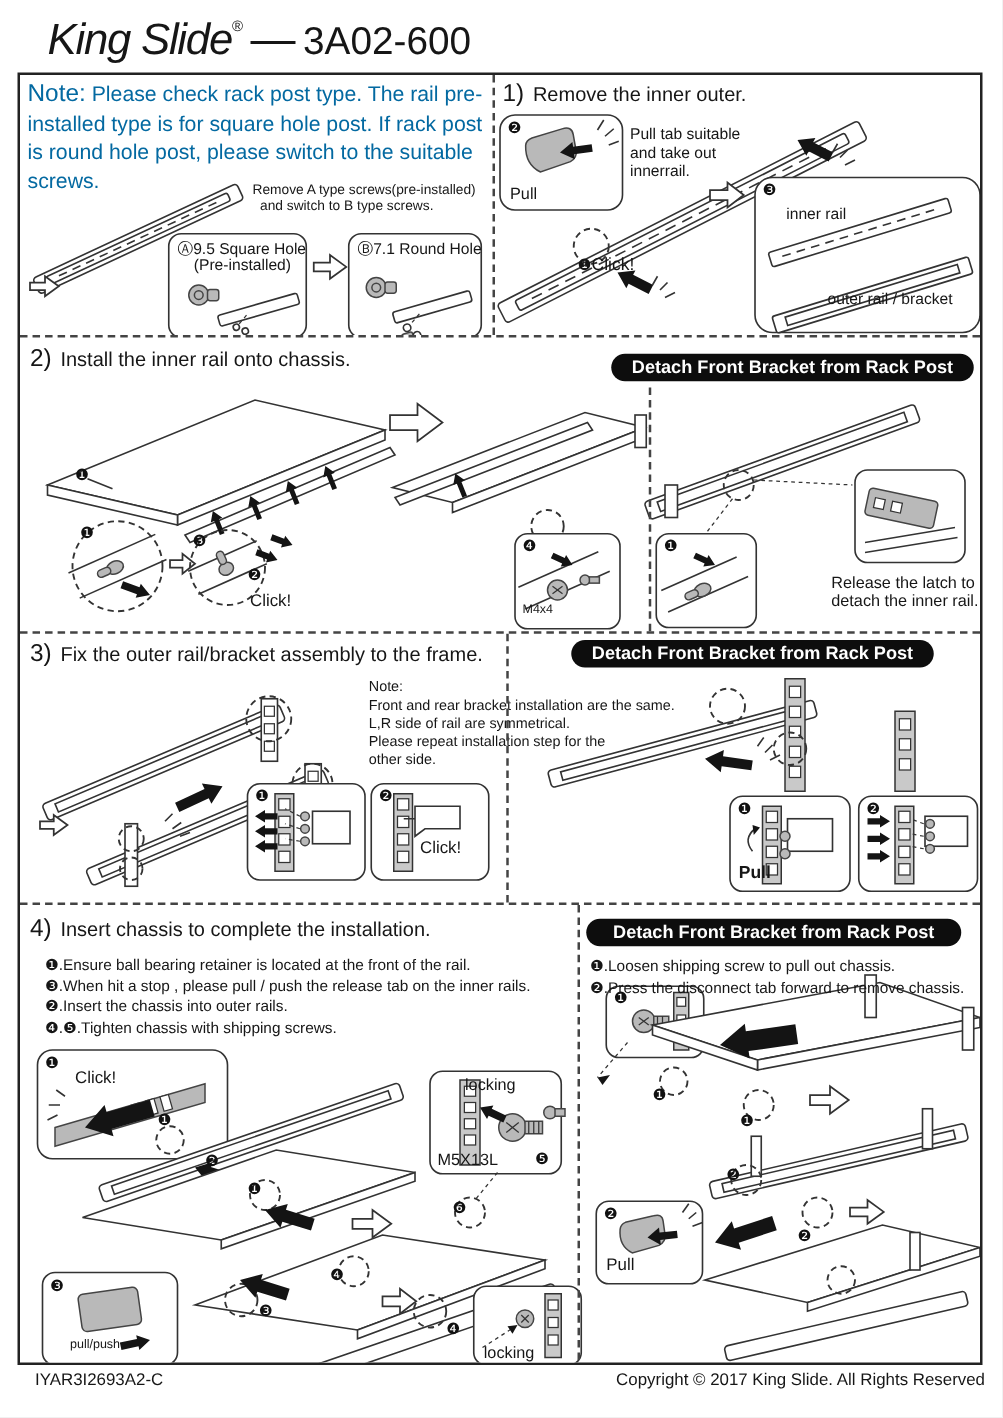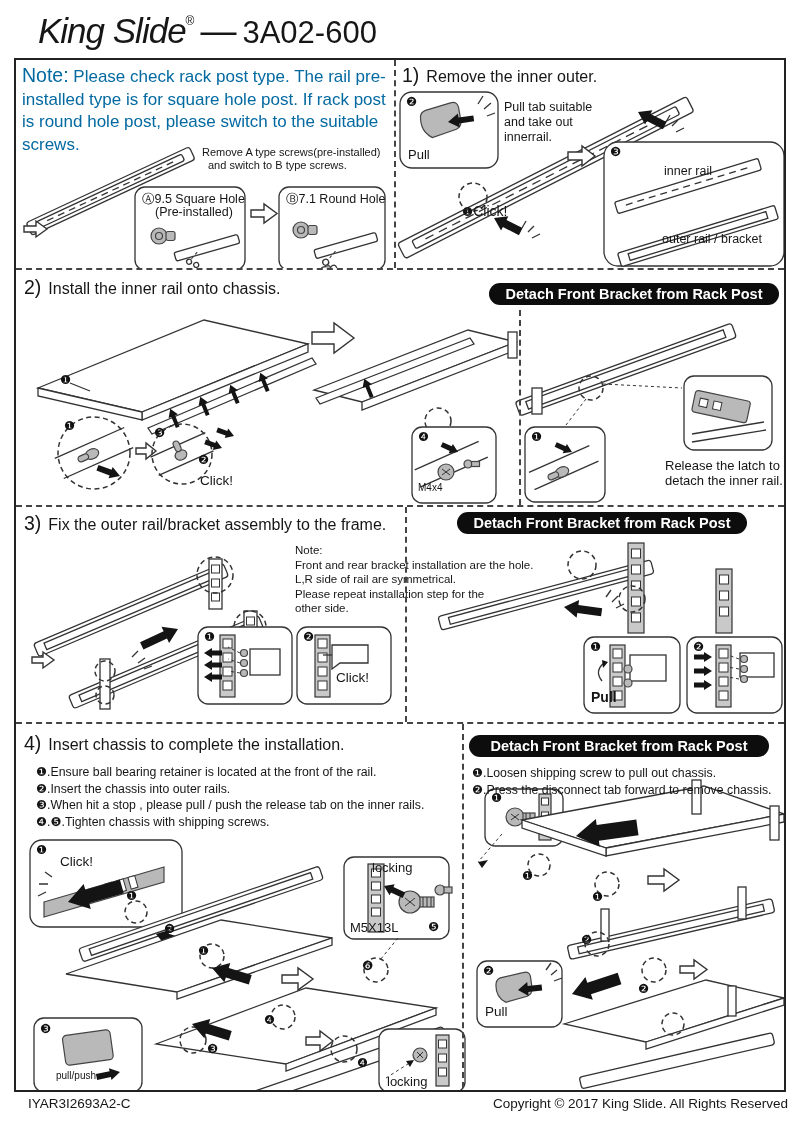--- a/index.html
+++ b/index.html
@@ -132,21 +132,21 @@
       </div>
       <span class="badge" style="left:390px;top:36px">❷</span>
       <div class="lbl" style="left:392px;top:87px;font-size:13px">Pull</div>
       <div class="lbl" style="left:488px;top:40px;font-size:12.5px;line-height:15px">
         <div>Pull tab suitable</div>
           <div>and take out</div>
           <div>innerrail.</div>
       </div>
       <div class="lbl" style="left:446px;top:143px;font-size:14px"><span style="font-size:12.5px">❶</span><span>Click!</span></div>
       <span class="badge" style="left:594px;top:86px">❸</span>
-      <div class="lbl" style="left:648px;top:104px;font-size:12.5px">inner rail</div>
+      <div class="lbl" style="left:613px;top:104px;font-size:12.5px">inner rail</div>
       <div class="lbl" style="left:646px;top:172px;font-size:12.5px">outer rail / bracket</div>
       <div class="dashv" style="left:378px;top:0;height:208px"></div>
     </div>
 
     <div class="row rowsep" style="top:210px;height:237px">
       <svg class="rowsvg" width="768" height="235" viewBox="0 0 768 235">
 
         <g>
           <polygon class="fw" points="22,118 188,50 292,74 126,142"></polygon>
           <polygon class="fw" points="126,142 292,74 292,82 126,150"></polygon>
@@ -370,21 +370,21 @@
         </g>
       </svg>
 
       <div class="stitle" style="left:8px;top:5px">
         <span class="snum">3)</span>
           <span class="stxt">Fix the outer rail/bracket assembly to the frame.</span>
       </div>
       <div class="banner" style="left:441px;top:5px;width:290px">Detach Front Bracket from Rack Post</div>
       <div class="lbl" style="left:279px;top:36px;font-size:11.5px;line-height:14.5px">
         <div>Note:</div>
-        <div>Front and rear bracket installation are the hole.</div>
+        <div>Front and rear bracket installation are the same.</div>
         <div>L,R side of rail are symmetrical.</div>
         <div>Please repeat installation step for the</div>
         <div>other side.</div>
       </div>
       <span class="badge" style="left:188px;top:124px">❶</span>
       <span class="badge" style="left:287px;top:124px">❷</span>
       <div class="lbl" style="left:320px;top:163px;font-size:13.5px">Click!</div>
       <span class="badge" style="left:574px;top:134px">❶</span>
       <span class="badge" style="left:677px;top:134px">❷</span>
       <div class="lbl" style="left:575px;top:182px;font-size:14px;font-weight:bold">Pull</div>
@@ -542,22 +542,22 @@
         <rect class="fw" x="712" y="262" width="8" height="30"></rect>
         <circle class="dc" cx="657" cy="300" r="11"></circle>
       </svg>
 
       <div class="stitle" style="left:8px;top:8px">
         <span class="snum">4)</span>
           <span class="stxt">Insert chassis to complete the installation.</span>
       </div>
       <div class="lbl" style="left:20px;top:40px;font-size:12.3px;line-height:16.5px">
         <div>❶.Ensure ball bearing retainer is located at the front of the rail.</div>
+        <div>❸.When hit a stop , please pull / push the release tab on the inner rails.</div>
         <div>❷.Insert the chassis into outer rails.</div>
-        <div>❸.When hit a stop , please pull / push the release tab on the inner rails.</div>
         <div>❹.❺.Tighten chassis with shipping screws.</div>
       </div>
       <span class="badge" style="left:20px;top:120px">❶</span>
       <div class="lbl" style="left:44px;top:130px;font-size:13.5px">Click!</div>
       <span class="badge" style="left:110px;top:166px">❶</span>
       <span class="badge" style="left:148px;top:199px">❷</span>
       <span class="badge" style="left:182px;top:221px">❶</span>
       <span class="badge" style="left:346px;top:236px">❻</span>
       <span class="badge" style="left:191px;top:319px">❸</span>
       <span class="badge" style="left:248px;top:290px">❹</span>

